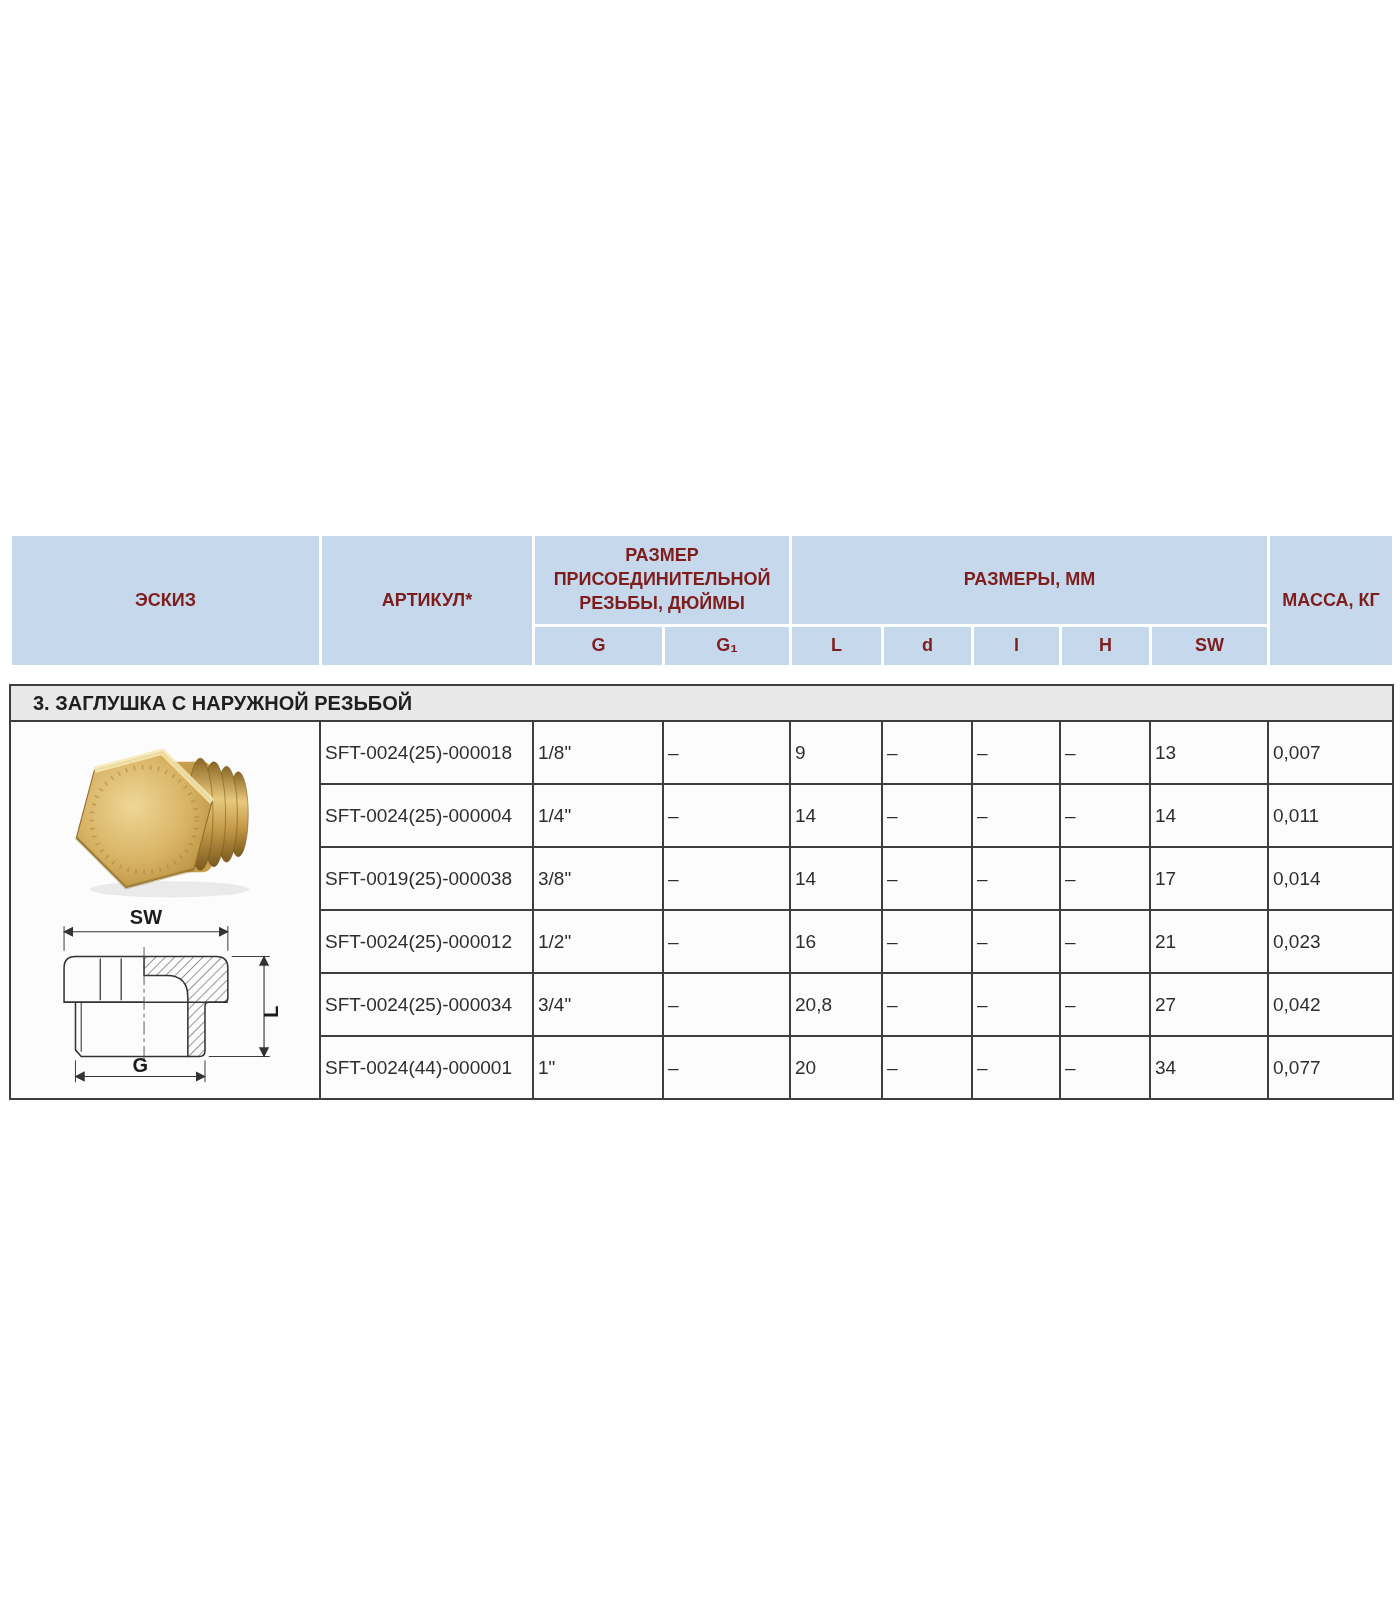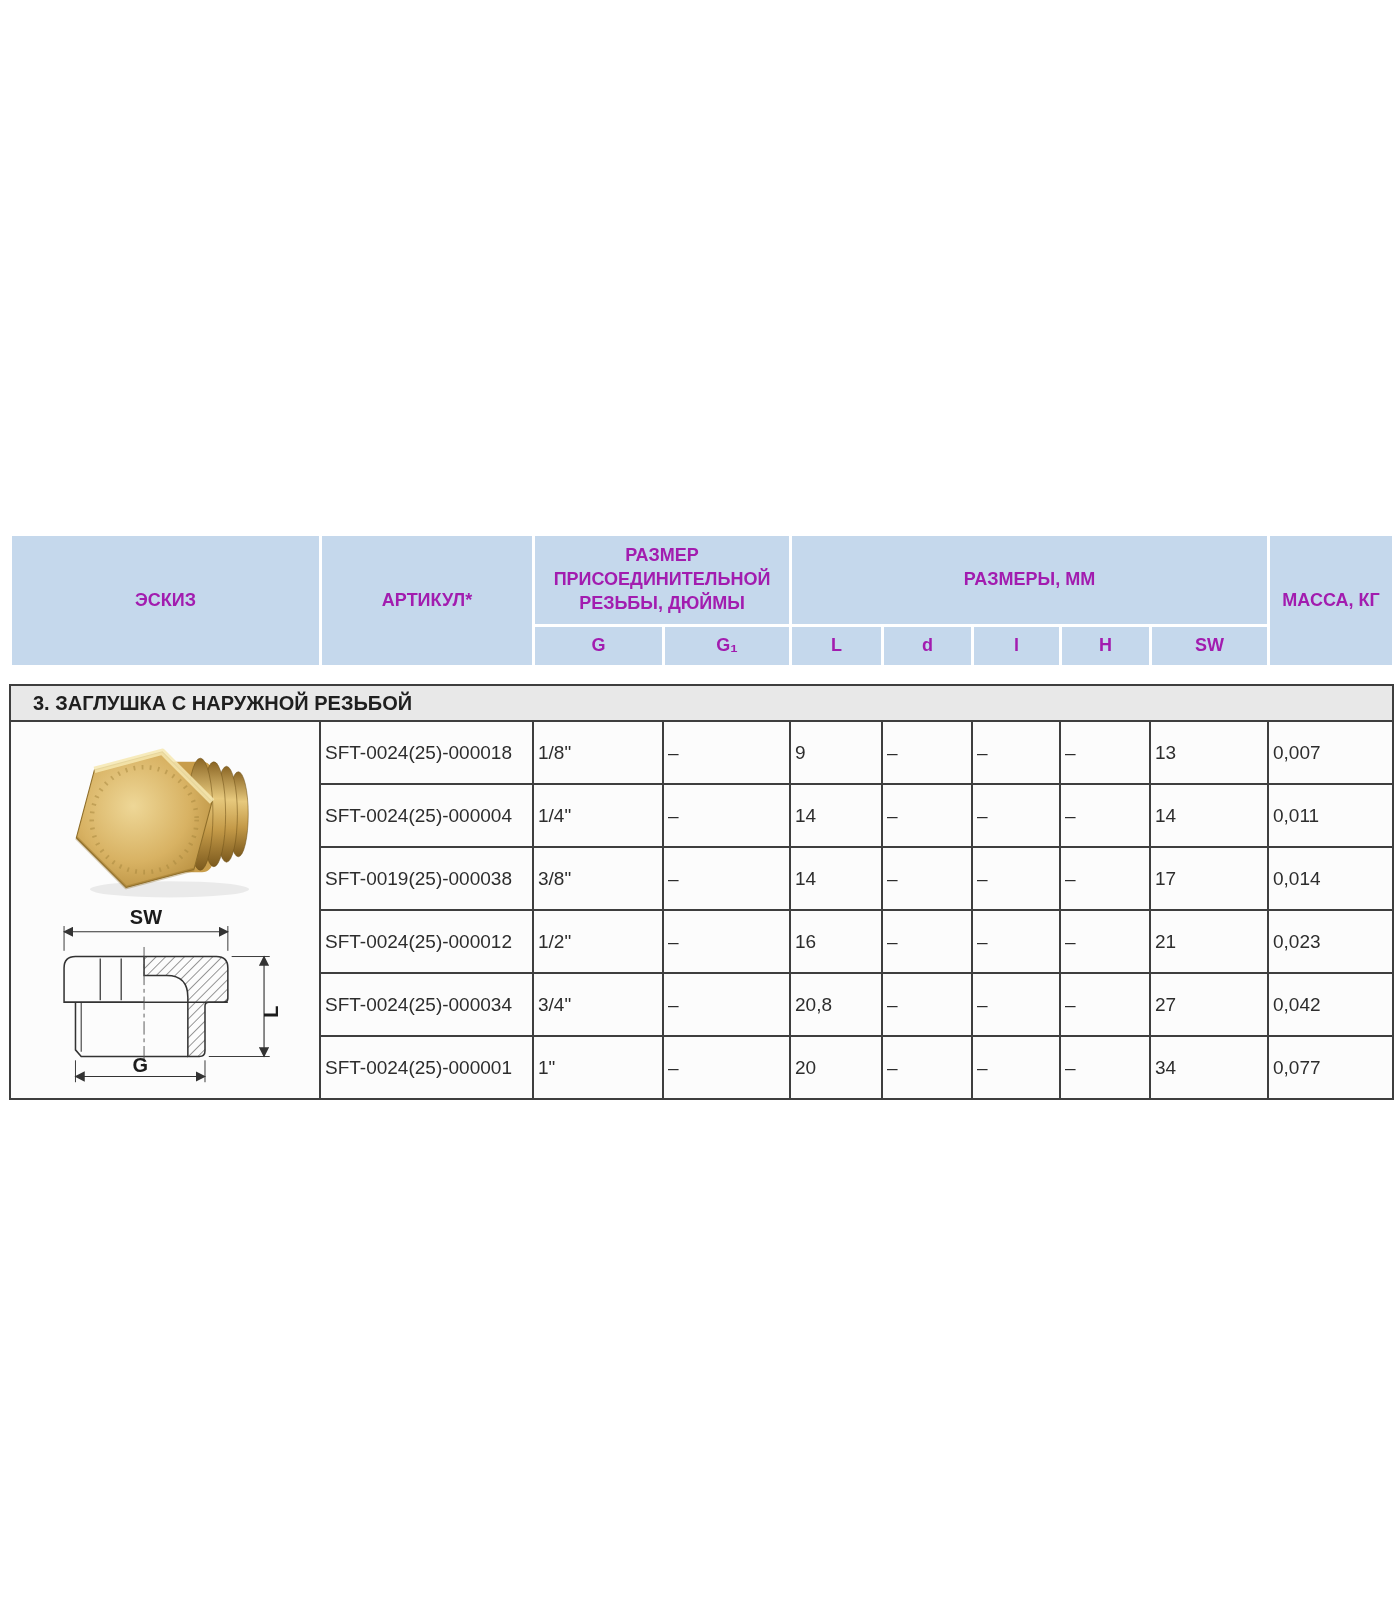--- a/index.html
+++ b/index.html
@@ -6,21 +6,21 @@
   body { width:1400px; height:1600px; font-family:"Liberation Sans","DejaVu Sans",sans-serif; }
   .sheet { position:relative; width:1400px; height:1600px; background:#ffffff; overflow:hidden; }
   .twrap { position:absolute; left:9px; top:533px; width:1383px; }
 
   table { border-collapse:collapse; table-layout:fixed; width:1383px; }
 
   
   .header-table td {
     background:#c5d8ec;
     border:3px solid #ffffff;
-    color:#a21caf;
+    color:#7f1d1d;
     font-weight:bold;
     text-align:center;
     vertical-align:middle;
     line-height:1.32;
     padding:2px 6px;
     overflow:hidden;
   }
   .header-table tr.r1 td { height:84px; font-size:18px; }
   .header-table tr.r2 td { height:34px; font-size:18px; }
 
@@ -234,21 +234,21 @@
         <td>–</td>
         <td>20,8</td>
         <td>–</td>
         <td>–</td>
         <td>–</td>
         <td>27</td>
         <td>0,042</td>
       </tr>
 
       <tr class="data-row">
-        <td>SFT-0024(25)-000001</td>
+        <td>SFT-0024(44)-000001</td>
         <td>1"</td>
         <td>–</td>
         <td>20</td>
         <td>–</td>
         <td>–</td>
         <td>–</td>
         <td>34</td>
         <td>0,077</td>
       </tr>
 

